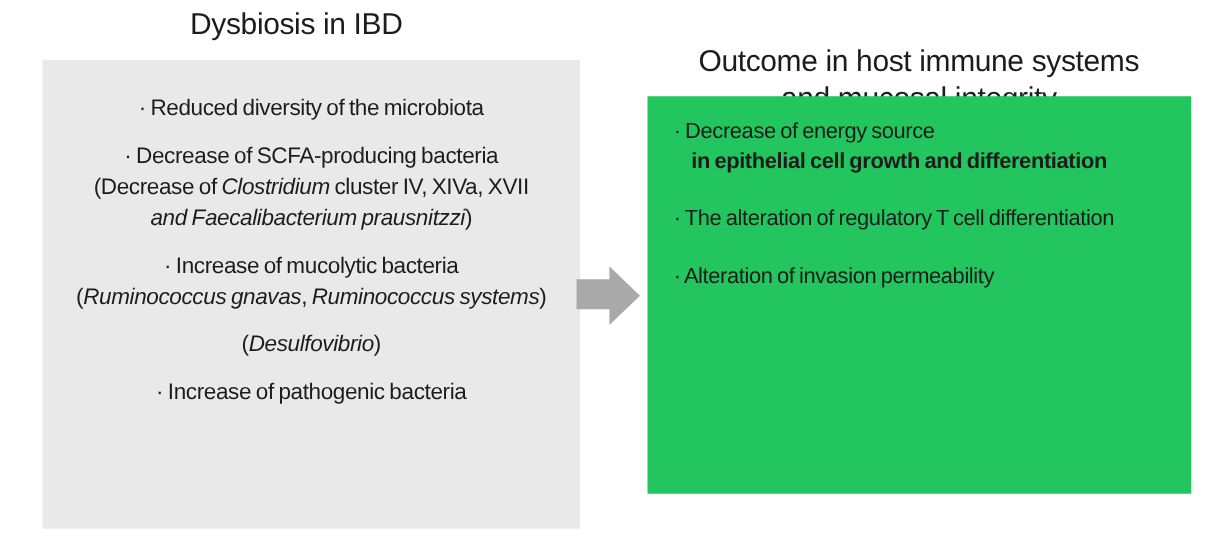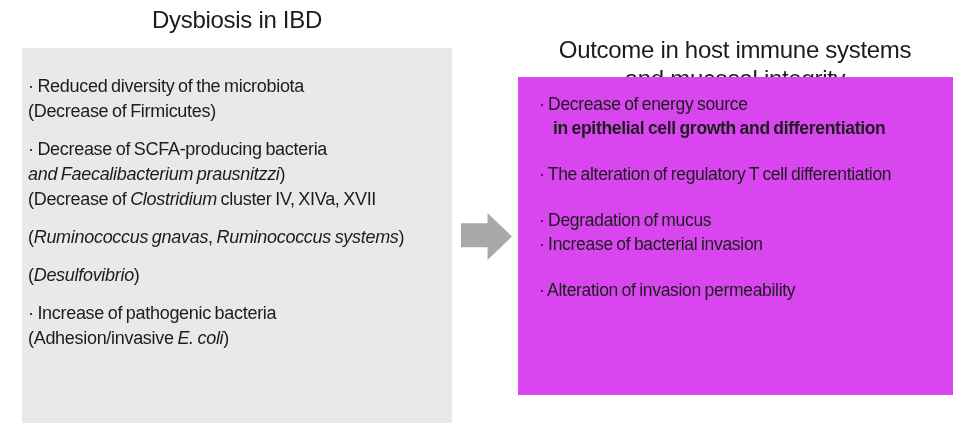--- a/index.html
+++ b/index.html
@@ -37,26 +37,26 @@
     margin-top: 33px;
   }
   .box {
     position: absolute;
     box-sizing: border-box;
     font-size: 18px;
     letter-spacing: -0.3px;
     word-spacing: -1px;
   }
   .box.left {
-    left: 22px;
+    left: 34px;
     top: 48px;
     width: 430px;
     height: 375px;
     padding: 26px 6px 0 6px;
-    text-align: left;
+    text-align: center;
     line-height: 25px;
   }
   .box.right {
     left: 518px;
     top: 77px;
     width: 435px;
     height: 318px;
     padding: 15px 8px 0 21px;
     text-align: left;
     font-size: 17.5px;
@@ -78,56 +78,51 @@
 </head>
 <body style="background: rgb(255, 255, 255);">
 
 <div class="canvas" style="color: rgb(28, 28, 28);">
 
   <div class="panel-title left">Dysbiosis in IBD</div>
 
   <div class="box left" style="background: rgb(233, 233, 233);">
       <div class="item">
         <div class="ln"><span>· Reduced diversity of the microbiota</span></div>
-        <div class="ln"><span>(Decrease of Firmicutes)</span></div>
       </div>
       <div class="item">
         <div class="ln"><span>· Decrease of SCFA-producing bacteria</span></div>
+        <div class="ln"><span>(Decrease of </span><span class="it">Clostridium</span><span> cluster IV, XIVa, XVII</span></div>
         <div class="ln"><span class="it">and Faecalibacterium prausnitzzi</span><span>)</span></div>
-        <div class="ln"><span>(Decrease of </span><span class="it">Clostridium</span><span> cluster IV, XIVa, XVII</span></div>
       </div>
       <div class="item">
+        <div class="ln"><span>· Increase of mucolytic bacteria</span></div>
         <div class="ln"><span>(</span><span class="it">Ruminococcus gnavas</span><span>, </span><span class="it">Ruminococcus systems</span><span>)</span></div>
       </div>
       <div class="item">
         <div class="ln"><span>(</span><span class="it">Desulfovibrio</span><span>)</span></div>
       </div>
       <div class="item">
         <div class="ln"><span>· Increase of pathogenic bacteria</span></div>
-        <div class="ln"><span>(Adhesion/invasive </span><span class="it">E. coli</span><span>)</span></div>
       </div>
     </div>
 
   <div class="flow-arrow" style="background: rgb(169, 169, 169);"></div>
 
   <div class="panel-title right">
     <div>Outcome in host immune systems</div>
     <div>and mucosal integrity</div>
   </div>
 
-  <div class="box right" style="background: #d946ef;">
+  <div class="box right" style="background: #22c55e;">
       <div class="item">
         <div class="ln"><span>· Decrease of energy source</span></div>
         <div class="ln indent"><span>in epithelial cell growth and differentiation</span></div>
       </div>
       <div class="item">
         <div class="ln"><span>· The alteration of regulatory T cell differentiation</span></div>
-      </div>
-      <div class="item">
-        <div class="ln"><span>· Degradation of mucus</span></div>
-        <div class="ln"><span>· Increase of bacterial invasion</span></div>
       </div>
       <div class="item">
         <div class="ln"><span>· Alteration of invasion permeability</span></div>
       </div>
     </div>
 
 </div>
 
 </body></html>

